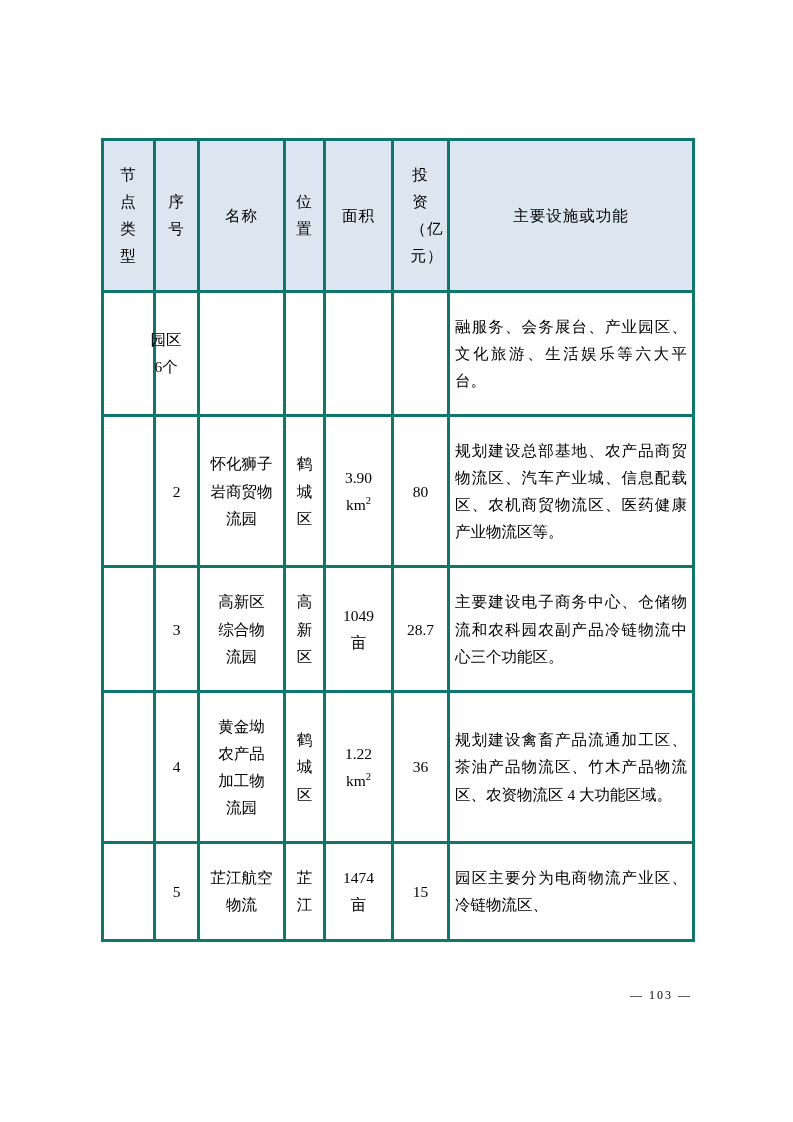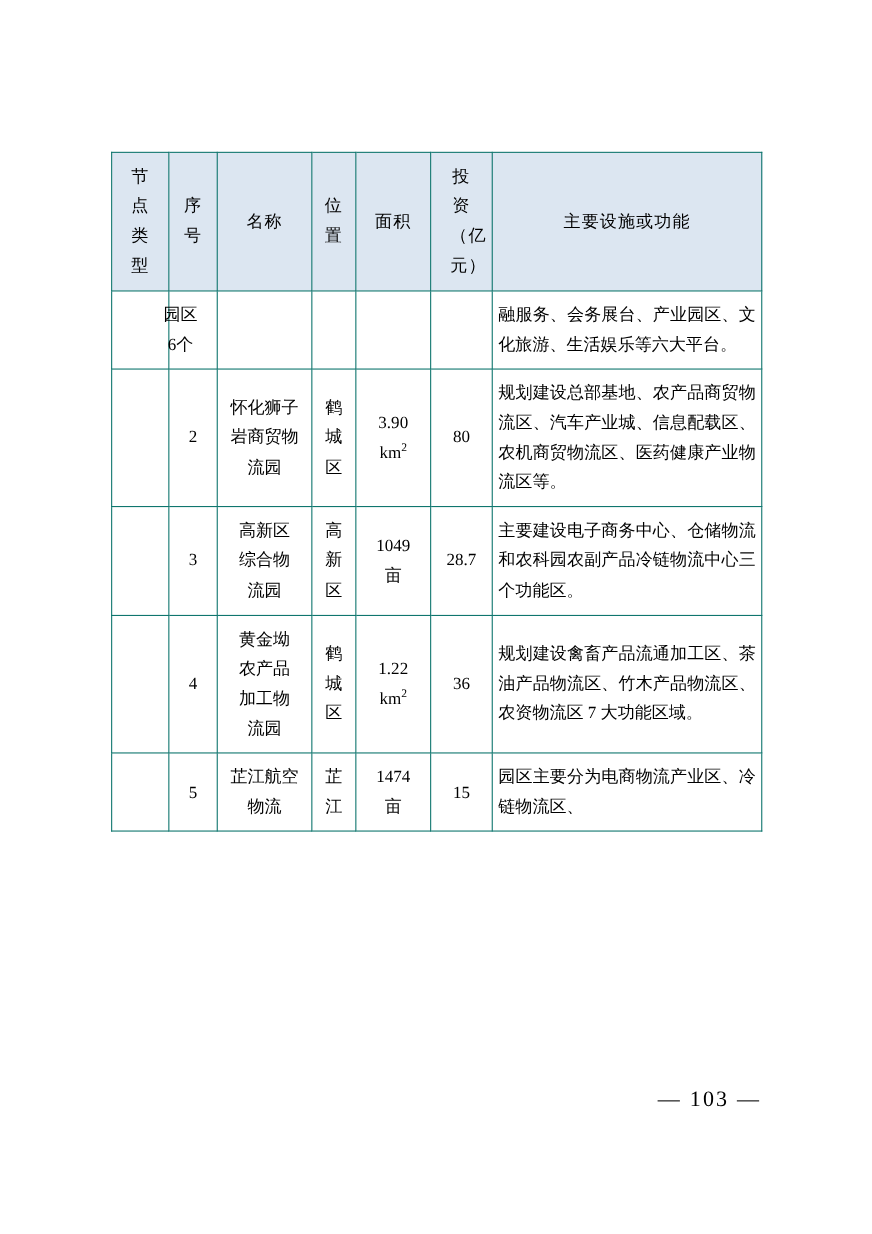--- a/index.html
+++ b/index.html
@@ -27,22 +27,22 @@
     left: 101px;
     top: 138px;
     width: 591px;
   }
   table.doc-table {
     border-collapse: collapse;
     width: 591px;
     table-layout: fixed;
   }
   table.doc-table td, table.doc-table th {
-    border: 1px solid #0f766e;
-    padding: 8px 5px;
+    border: 3px solid #0f766e;
+    padding: 20px 5px;
     vertical-align: middle;
     font-size: 15.5px;
     line-height: 1.75;
     font-weight: normal;
   }
   thead td {
     background: #dce6f1;
     text-align: center;
     font-size: 15.5px;
     letter-spacing: 1px;
@@ -84,21 +84,21 @@
     line-height: 1.5;
   }
   sup.unit {
     font-size: 0.68em;
     vertical-align: super;
   }
   .page-number {
     position: absolute;
     right: 101px;
     top: 988px;
-    font-size: 20px;
+    font-size: 12px;
     letter-spacing: 2px;
     font-family: "Liberation Serif", serif;
   }
 </style>
 </head>
 <body>
 
 <div class="page">
 
   <div class="table-wrap">
@@ -190,21 +190,21 @@
             <div class="narrow-wrap" style="width:3.2em;">黄金坳农产品加工物流园</div>
           </td>
           <td>
             <div class="narrow-wrap">鹤城区</div>
           </td>
           <td class="area-cell">
             <div>1.22</div>
             <div>km<sup class="unit">2</sup></div>
           </td>
           <td class="c-center">36</td>
-          <td class="c-justify">规划建设禽畜产品流通加工区、茶油产品物流区、竹木产品物流区、农资物流区 7 大功能区域。</td>
+          <td class="c-justify">规划建设禽畜产品流通加工区、茶油产品物流区、竹木产品物流区、农资物流区 4 大功能区域。</td>
         </tr>
 
         <tr>
           <td class="type-cell"></td>
           <td class="c-center">5</td>
           <td class="name-cell">
             <div class="narrow-wrap" style="width:4.2em;">芷江航空物流</div>
           </td>
           <td>
             <div class="narrow-wrap">芷江</div>

